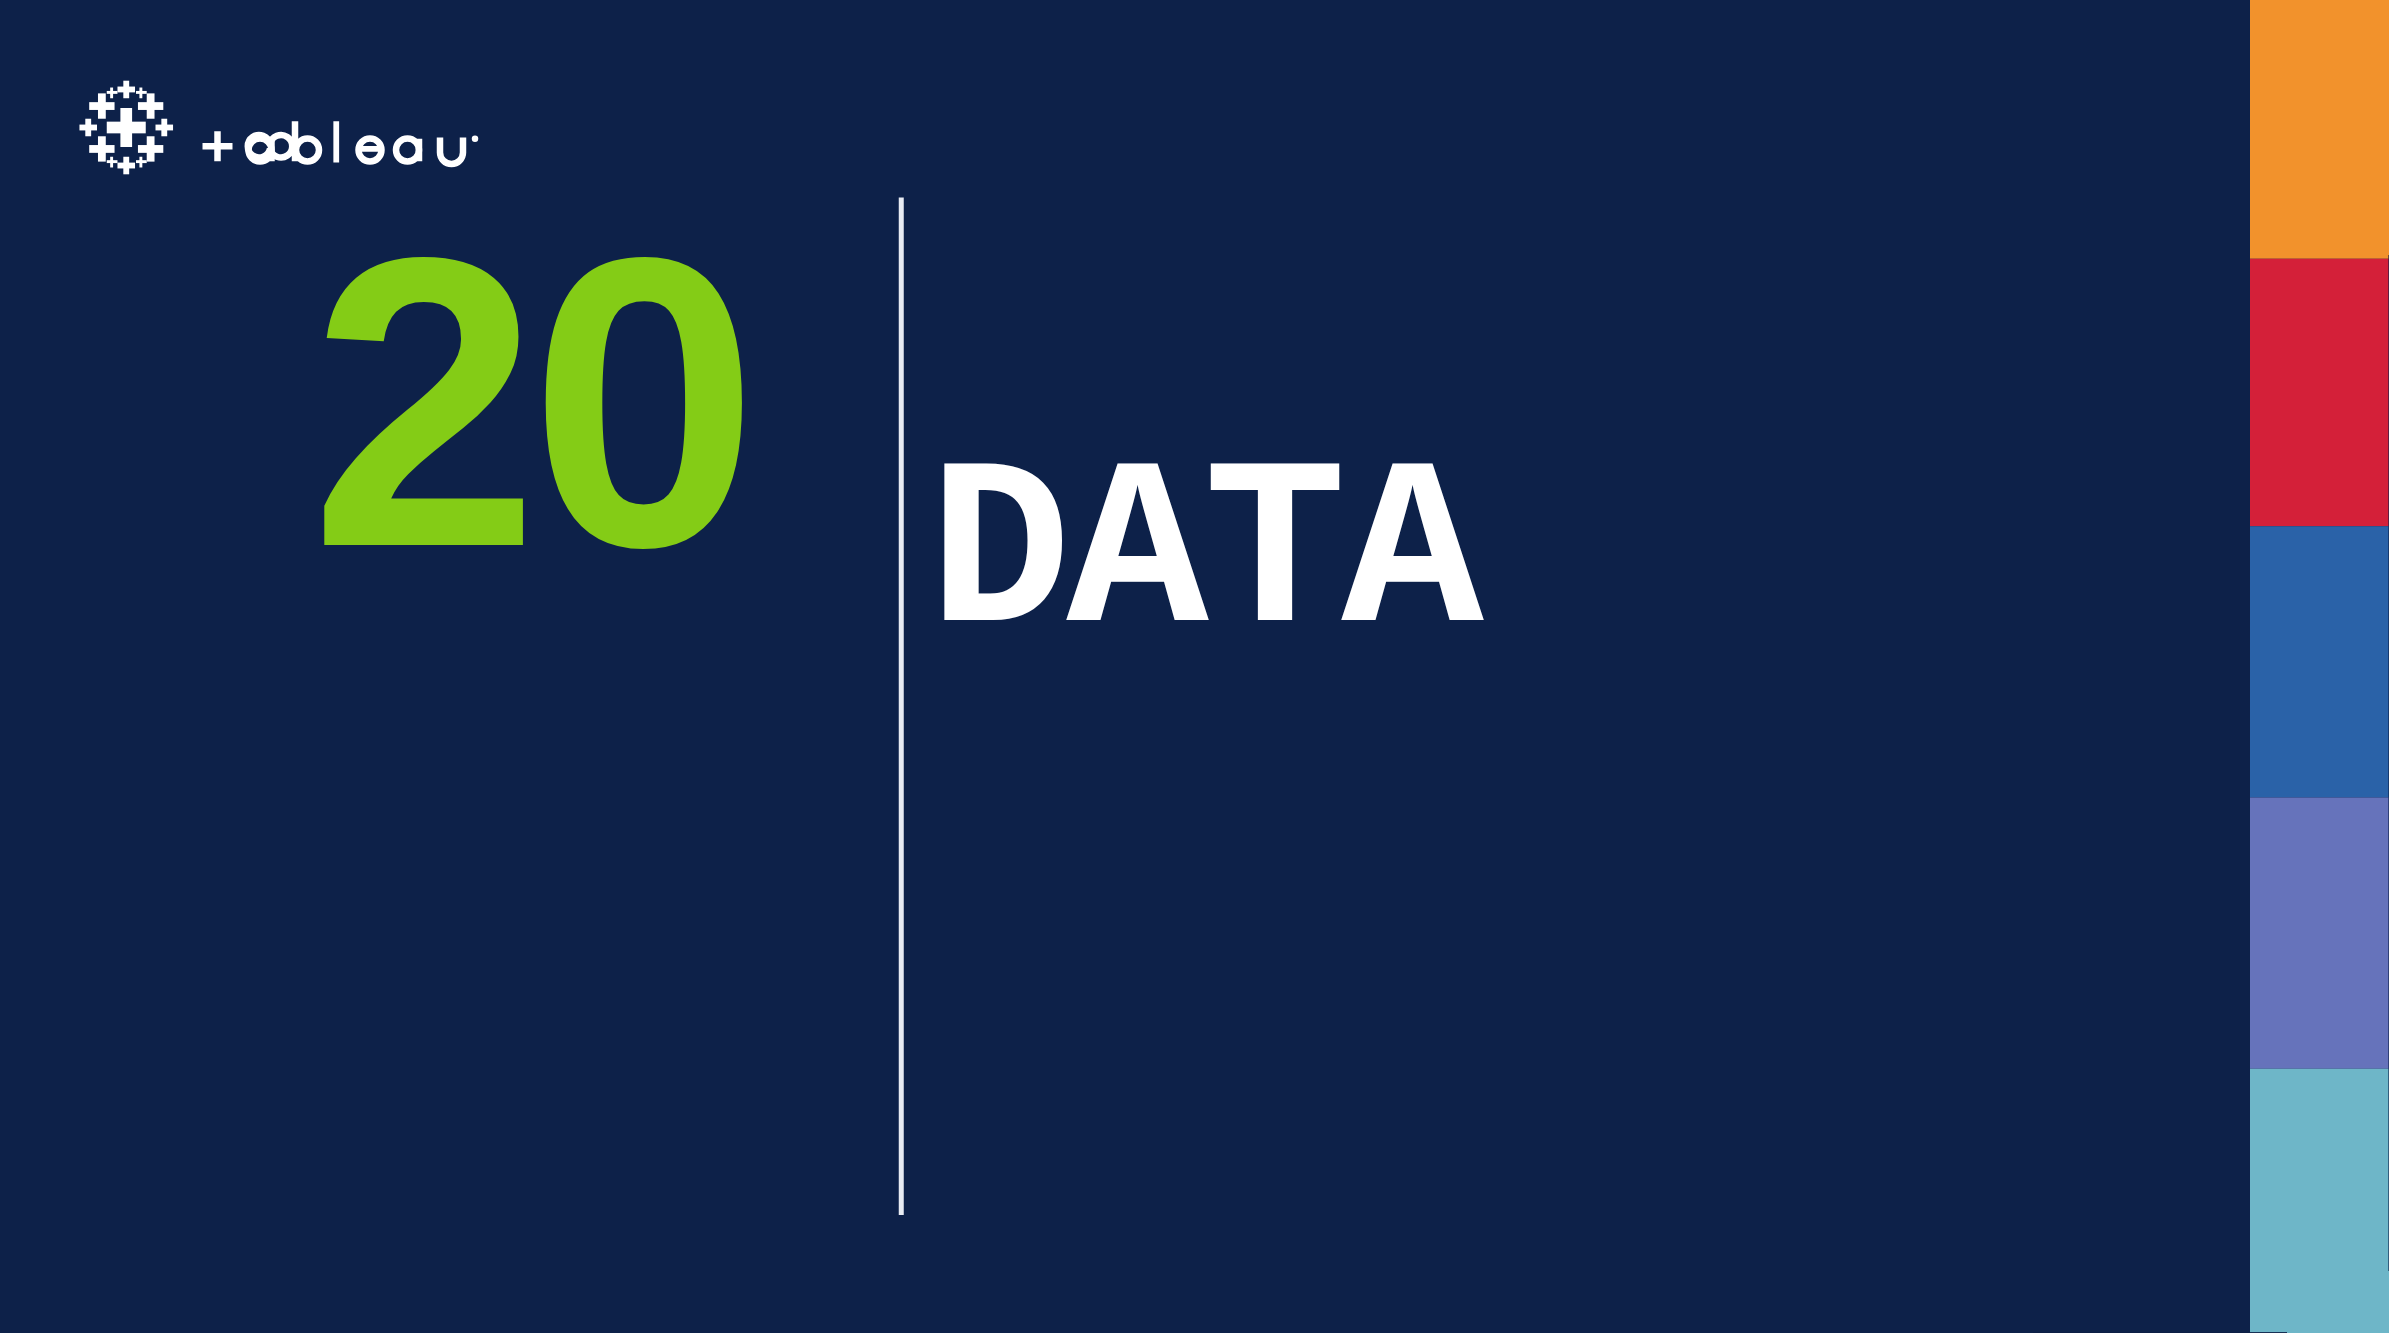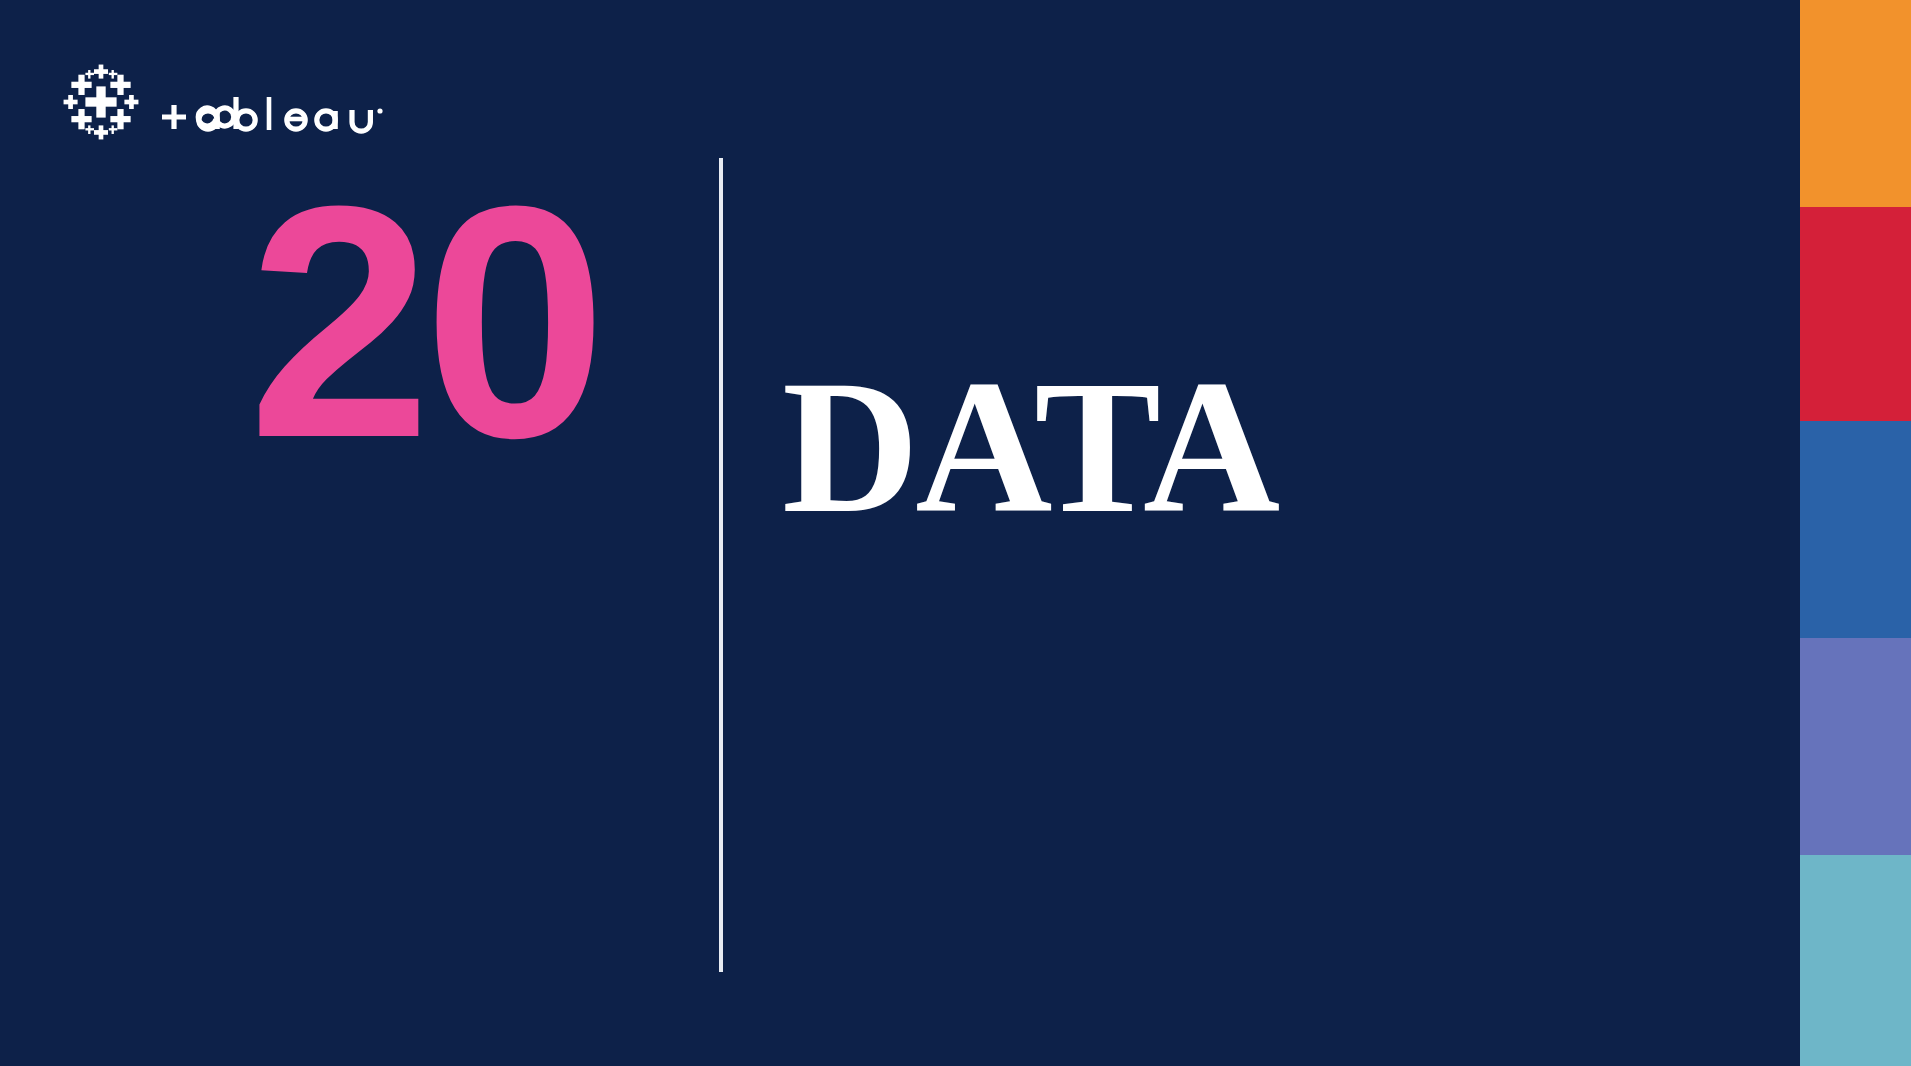--- a/index.html
+++ b/index.html
@@ -60,24 +60,24 @@
     left: 719px;
     top: 158px;
     width: 4px;
     height: 814px;
     background: #e8ecf3;
   }
 
   
   .headline {
     position: absolute;
-    left: 782px;
+    left: 743px;
     top: 358px;
     color: #ffffff;
-    font-family: Liberation Serif, serif;
+    font-family: Liberation Mono, monospace;
     font-weight: bold;
     font-size: 190px;
     line-height: 0.94;
     letter-spacing: -4px;
   }
   .headline div { display: block; white-space: nowrap; }
 
   
   .stripes {
     position: absolute;
@@ -160,21 +160,21 @@
           <circle cx="168" cy="29" r="9.2"></circle>
           <path d="M177.2 20 V38"></path>
 
           <path d="M194 19 V31 a9.2 9.2 0 0 0 18.4 0 V19"></path>
         </g>
         <circle cx="222" cy="20" r="2.6" fill="#ffffff"></circle>
       </svg>
     </span>
   </div>
 
-  <div class="year-ghost" style="color: #ec4899;">
+  <div class="year-ghost" style="color: #84cc16;">
     <div>20</div>
   </div>
 
   <div class="divider" style="background: rgb(232, 236, 243);"></div>
 
   <div class="headline" style="color: rgb(255, 255, 255);">
     <div>DATA</div>
   </div>
 
   <div class="stripes">

